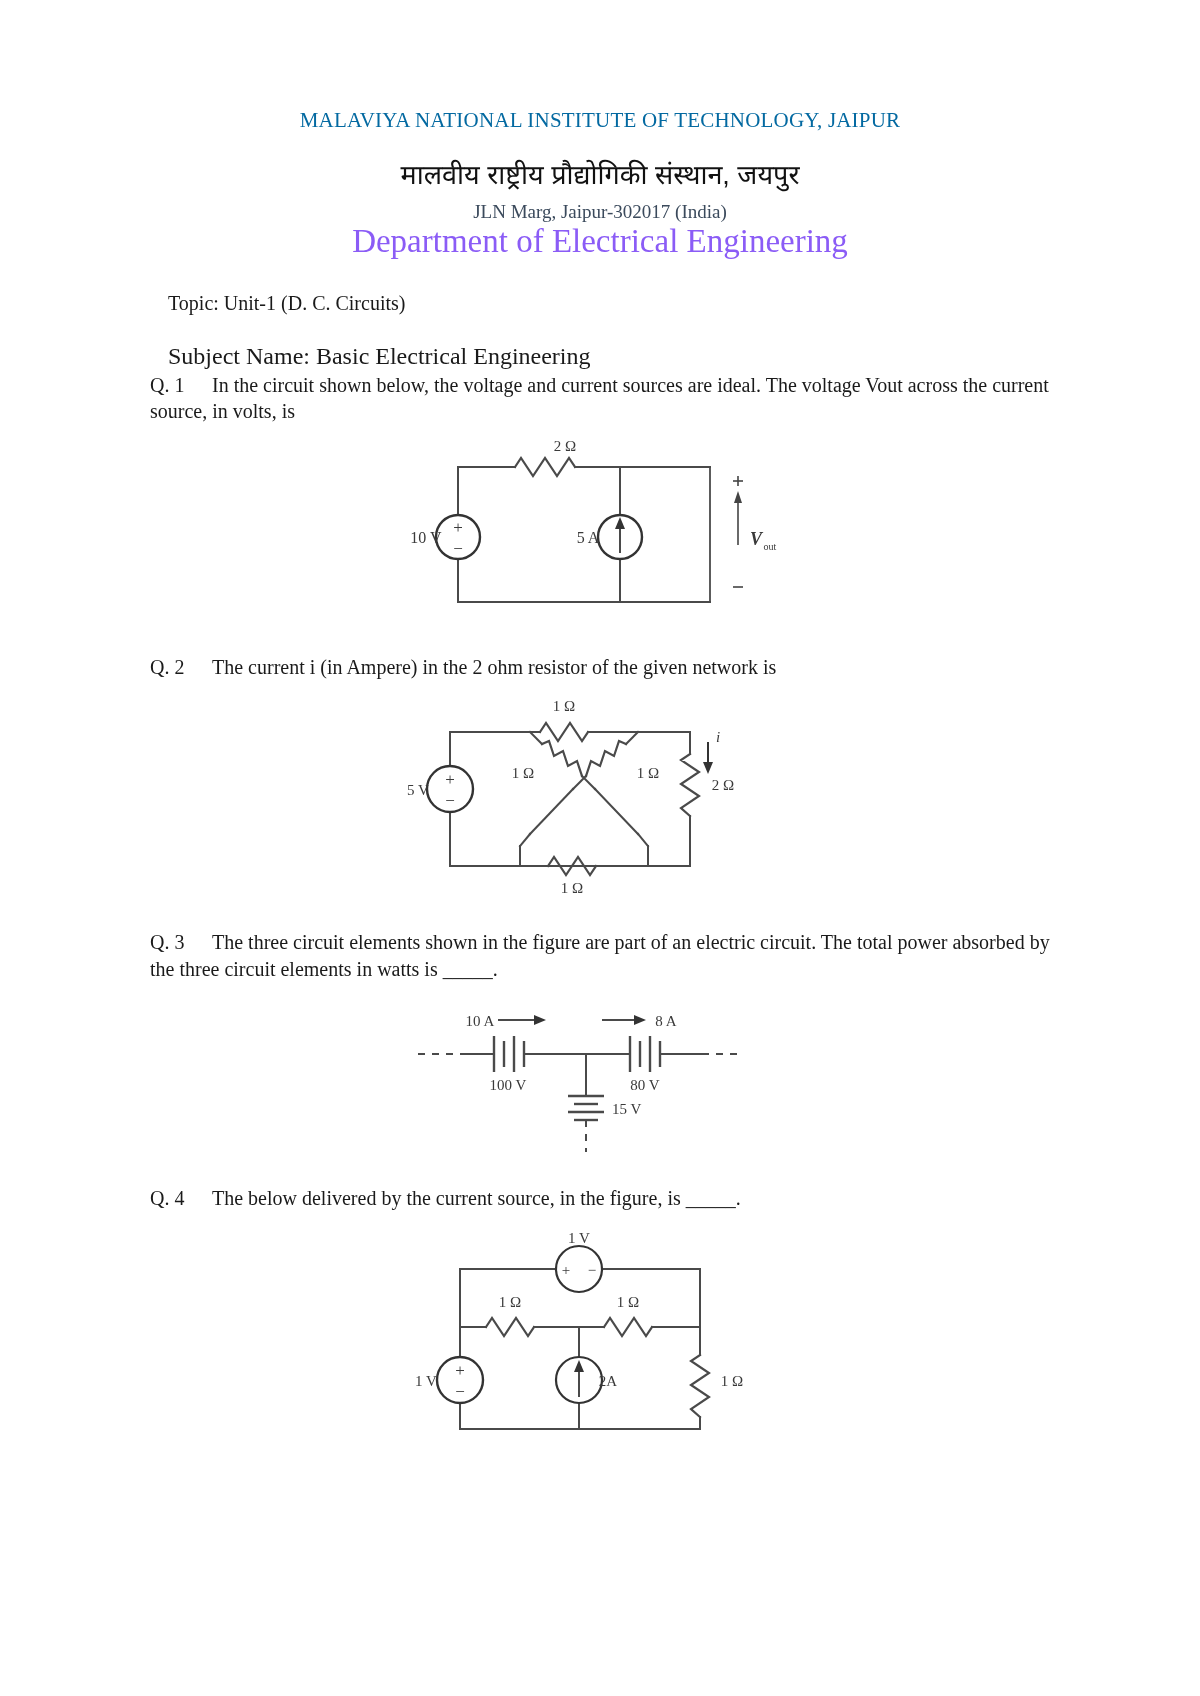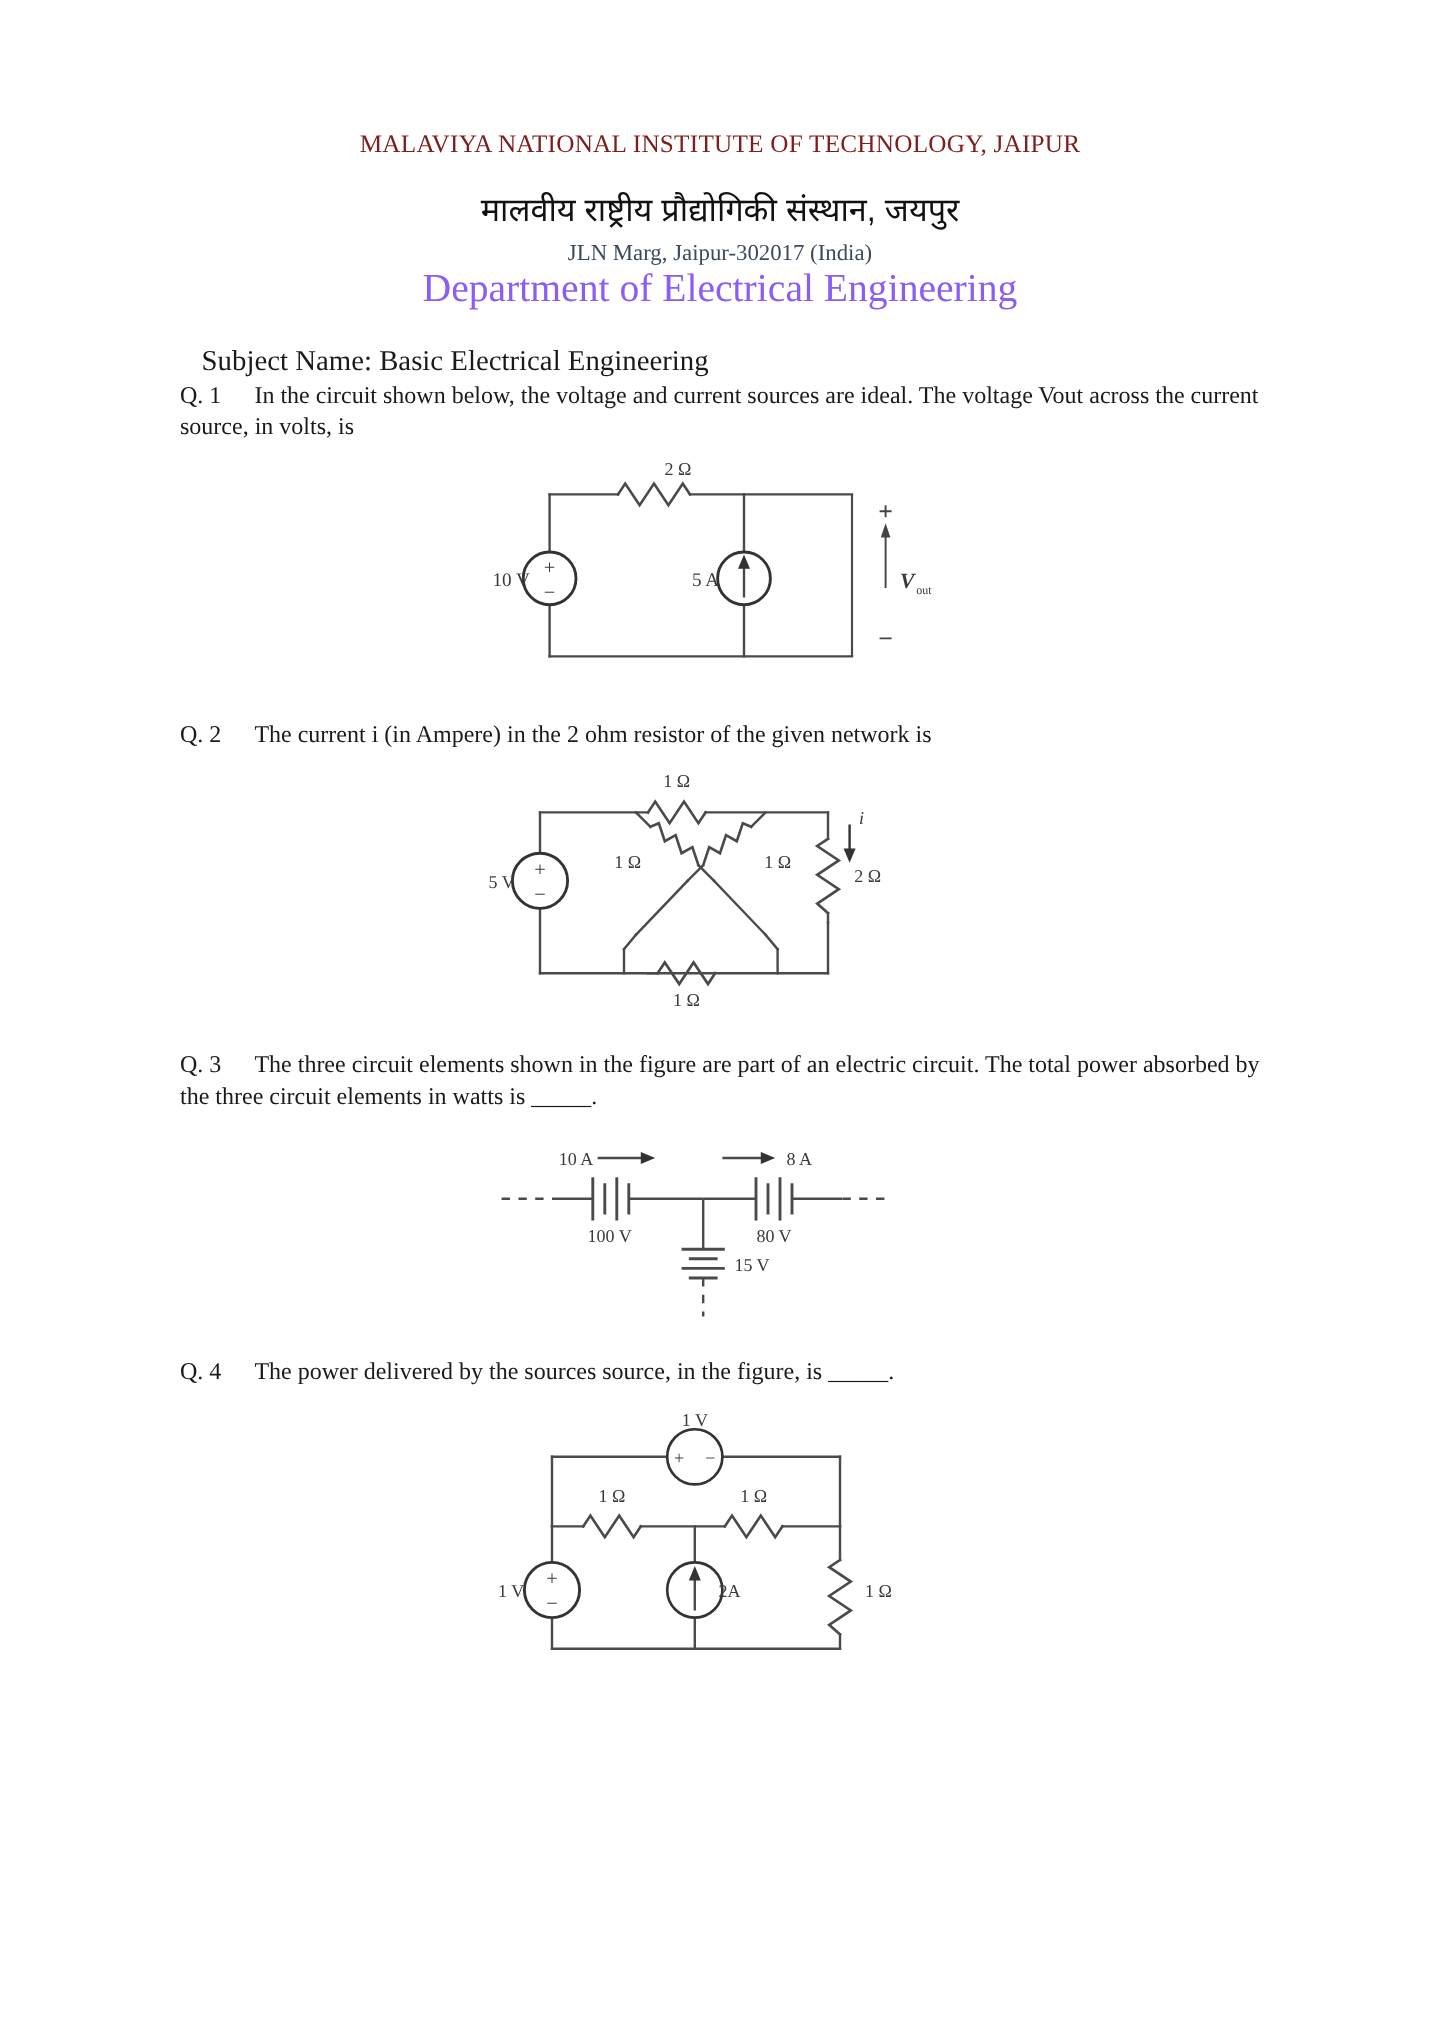--- a/index.html
+++ b/index.html
@@ -22,21 +22,21 @@
     padding: 0;
     box-sizing: border-box;
   }
   .header {
     text-align: center;
     margin-top: 108px;
   }
   .hdr-line1 {
     font-size: 21px;
     letter-spacing: 0.2px;
-    color: #7f1d1d;
+    color: #0369a1;
     font-family: "Liberation Serif", "DejaVu Serif", serif;
   }
   .hdr-line2 {
     font-size: 19px;
     margin-top: 7px;
     color: #111;
   }
   .hdr-line3 {
     font-size: 27px;
     margin-top: 22px;
@@ -88,20 +88,21 @@
 <div class="page">
 
   <div class="header">
     <div class="hdr-line1">MALAVIYA NATIONAL INSTITUTE OF TECHNOLOGY, JAIPUR</div>
     <div class="hdr-line3">मालवीय राष्ट्रीय प्रौद्योगिकी संस्थान, जयपुर</div>
     <div class="hdr-line4">JLN Marg, Jaipur-302017 (India)</div>
   </div>
 
   <div class="dept">Department of Electrical Engineering</div>
 
+  <div class="topic">Topic: Unit-1 (D. C. Circuits)</div>
   <div class="subject">Subject Name: Basic Electrical Engineering</div>
 
   <div class="qblock" style="margin-top:2px;">
     <span class="qlabel">Q. 1</span><span>In the circuit shown below, the voltage and current sources are ideal. The voltage Vout across the current source, in volts, is</span>
   </div>
 
   <div class="figure" style="margin-top:12px;">
     <svg width="420" height="185" viewBox="0 0 420 185">
       <g stroke="#4a4a4a" stroke-width="2" fill="none" stroke-linecap="square">
 
@@ -253,21 +254,21 @@
       <polygon points="256,24 244,19 244,29" fill="#333"></polygon>
       <text class="ct" x="90" y="30" text-anchor="middle" font-size="15">10 A</text>
       <text class="ct" x="276" y="30" text-anchor="middle" font-size="15">8 A</text>
       <text class="ct" x="118" y="94" text-anchor="middle" font-size="15">100 V</text>
       <text class="ct" x="255" y="94" text-anchor="middle" font-size="15">80 V</text>
       <text class="ct" x="222" y="118" text-anchor="start" font-size="15">15 V</text>
     </svg>
   </div>
 
   <div class="qblock" style="margin-top:24px;">
-    <span class="qlabel">Q. 4</span><span>The power delivered by the sources source, in the figure, is _____.</span>
+    <span class="qlabel">Q. 4</span><span>The below delivered by the current source, in the figure, is _____.</span>
   </div>
 
   <div class="figure" style="margin-top:16px;">
     <svg width="420" height="215" viewBox="0 0 420 215">
       <g stroke="#4a4a4a" stroke-width="2" fill="none" stroke-linecap="square">
 
         <line x1="70" y1="42" x2="166" y2="42"></line>
         <line x1="212" y1="42" x2="310" y2="42"></line>
 
         <line x1="70" y1="42" x2="70" y2="100"></line>

